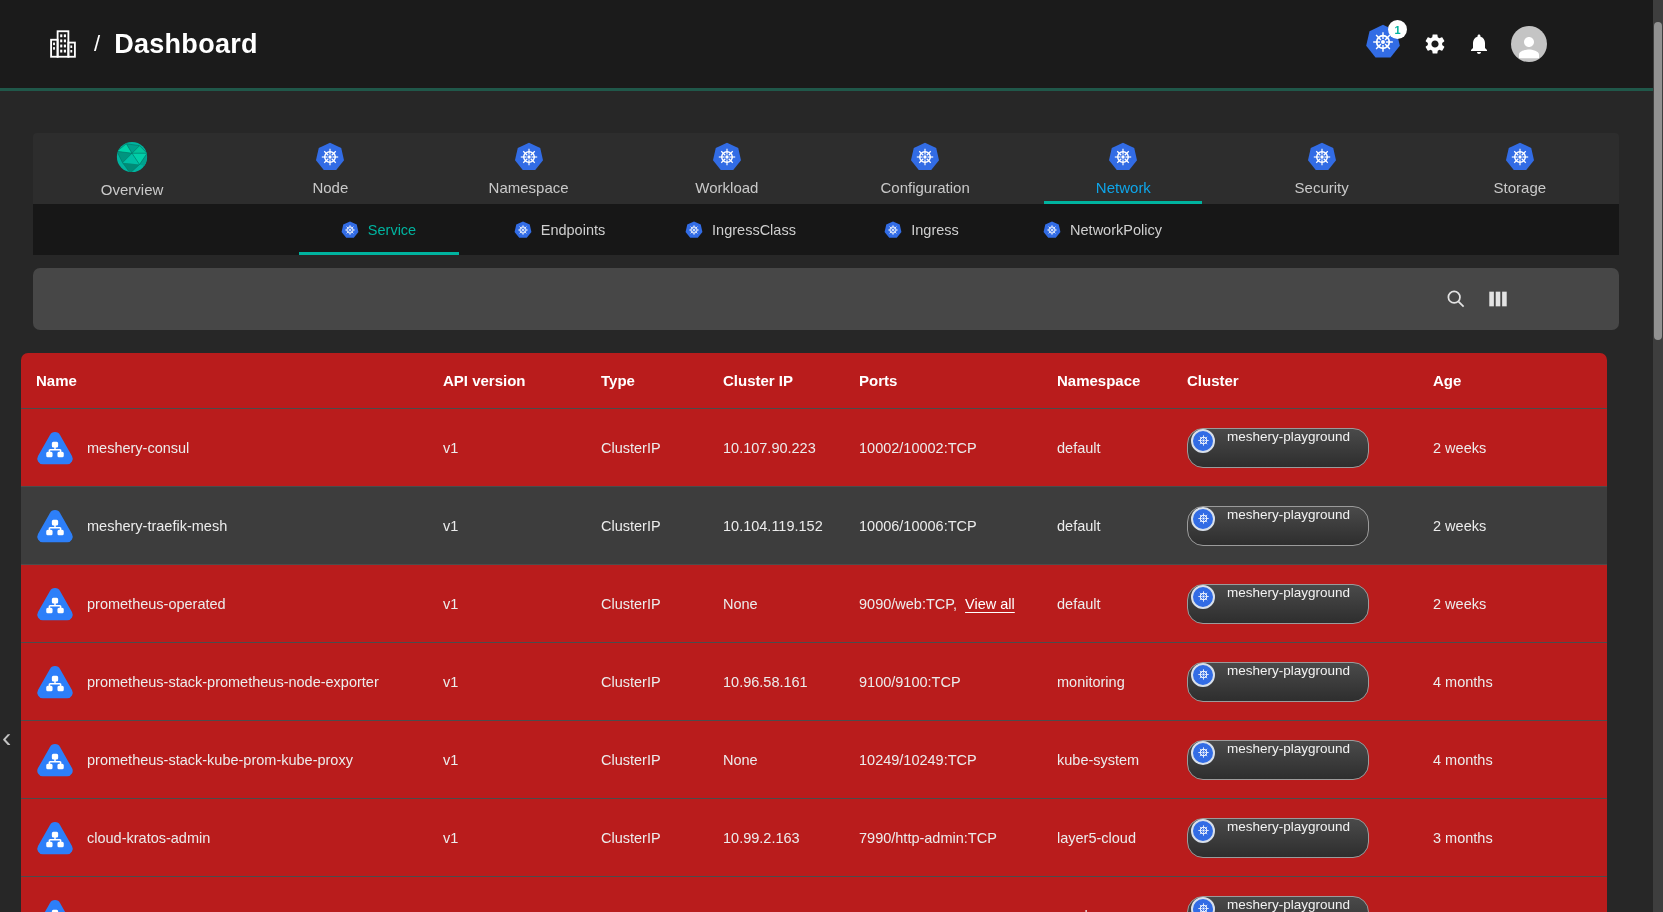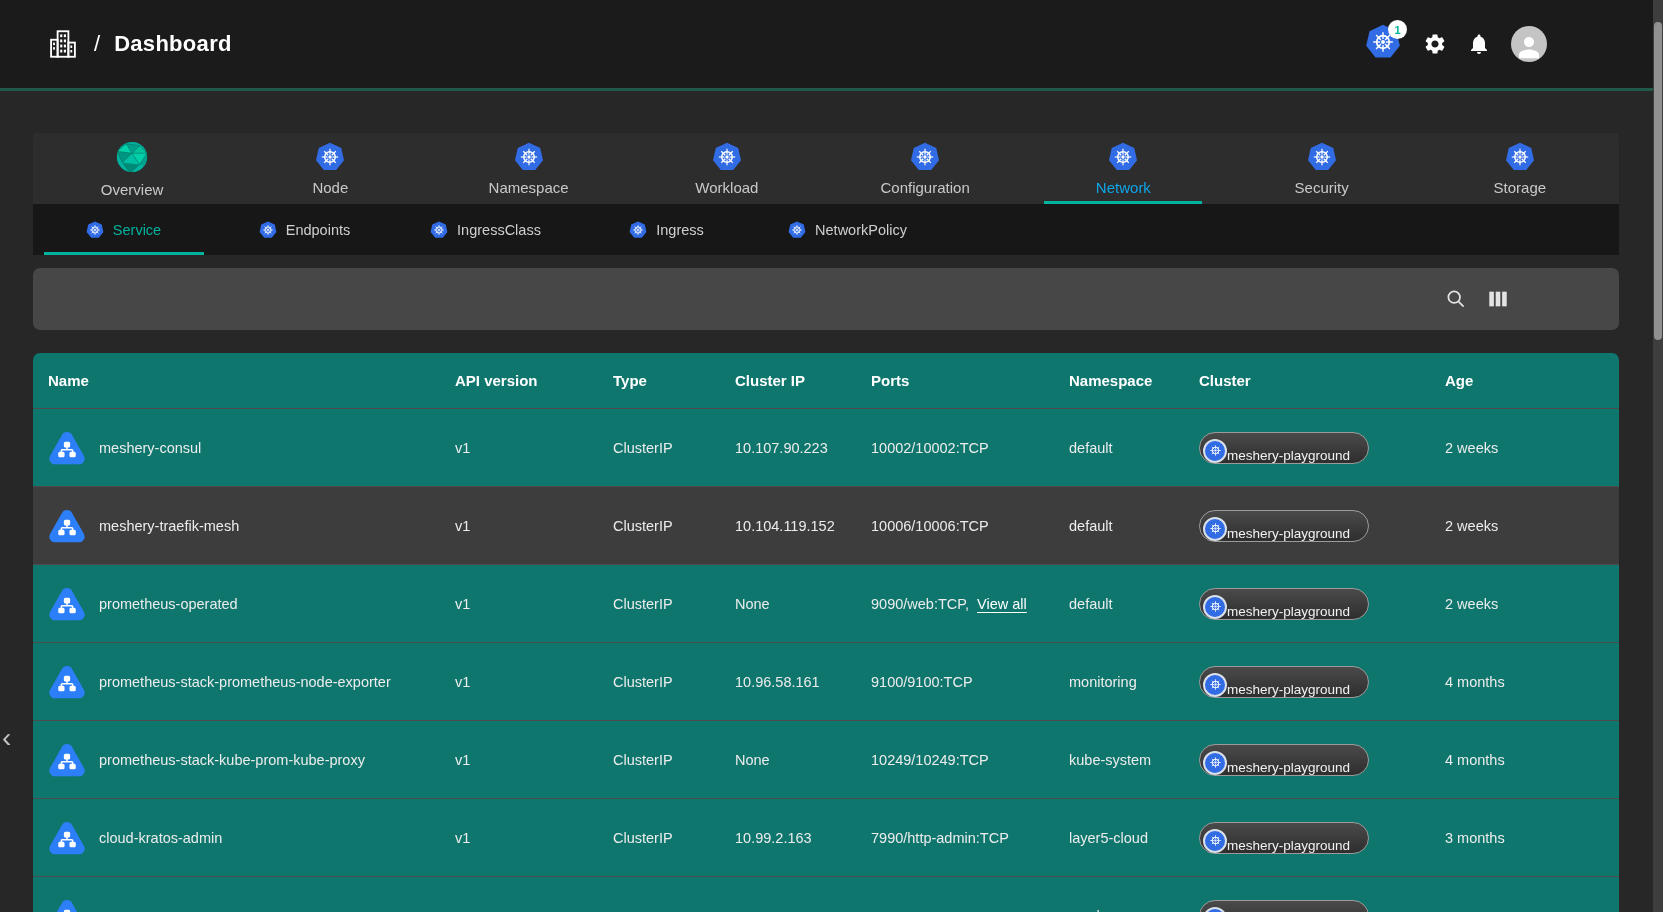--- a/index.html
+++ b/index.html
@@ -4,21 +4,21 @@
 <style>
   html,body{margin:0;padding:0;background:#262626;}
   .app{position:relative;width:1663px;height:912px;overflow:hidden;
        font-family:"Liberation Sans",sans-serif;background:#272727;color:#eaeaea;}
 
   
   .header{position:absolute;left:0;top:0;width:1663px;height:88px;background:#1b1b1b;
           display:flex;align-items:center;justify-content:space-between;}
   .header-left{display:flex;align-items:center;padding-left:46px;gap:14px;}
   .crumb-sep{font-size:22px;color:#ffffff;}
-  .page-title{font-size:22px;font-weight:bold;color:#ffffff;letter-spacing:.3px;}
+  .page-title{font-size:27px;font-weight:bold;color:#ffffff;letter-spacing:.3px;}
   .header-right{display:flex;align-items:center;padding-right:116px;gap:20px;}
   .ctx-wrap{position:relative;width:38px;height:40px;}
   .ctx-badge{position:absolute;right:-4px;top:-4px;width:19px;height:19px;border-radius:50%;
              background:#ffffff;color:#00B39F;font-size:11px;font-weight:bold;
              display:flex;align-items:center;justify-content:center;}
   .hicon{width:24px;height:24px;color:#ffffff;}
   .avatar{width:36px;height:36px;border-radius:50%;background:#c4c4c4;
           display:flex;align-items:flex-end;justify-content:center;overflow:hidden;}
   .accent-line{position:absolute;left:0;top:88px;width:1663px;height:3px;background:#20584a;}
 
@@ -29,51 +29,51 @@
         justify-content:center;gap:7px;cursor:pointer;}
   .mtab-label{font-size:15px;color:#c9c9c9;}
   .mtab.active .mtab-label{color:#0ea5e9;}
   .mtab.active::after{content:"";position:absolute;bottom:0;left:50%;transform:translateX(-50%);
         width:158px;height:3px;background:#00B39F;}
   .k8s-ico{width:30px;height:30px;}
   .mesh-ico{width:34px;height:34px;}
 
   
   .subtabs{position:absolute;left:33px;top:204px;width:1586px;height:51px;background:#171717;
-           display:flex;align-items:stretch;box-sizing:border-box;}
+           display:flex;align-items:stretch;padding-left:255px;box-sizing:border-box;}
   .stab{width:181px;position:relative;display:flex;align-items:center;justify-content:center;
         gap:9px;cursor:pointer;}
   .stab .k8s-ico{width:18px;height:18px;}
   .stab-label{font-size:14.5px;color:#cfcfcf;}
   .stab.active .stab-label{color:#00B39F;}
   .stab.active::after{content:"";position:absolute;bottom:0;left:50%;transform:translateX(-50%);
         width:160px;height:3px;background:#00B39F;}
 
   
   .toolbar{position:absolute;left:33px;top:268px;width:1586px;height:62px;background:#474747;
            border-radius:7px;display:flex;align-items:center;justify-content:flex-end;
            gap:20px;padding-right:110px;box-sizing:border-box;}
   .ticon{width:22px;height:22px;color:#e3e3e3;cursor:pointer;}
 
   
-  .table-panel{position:absolute;left:33px;top:353px;width:1586px;height:559px;background:#0f766e;
+  .table-panel{position:absolute;left:21px;top:353px;width:1586px;height:559px;background:#b91c1c;
                border-radius:7px 7px 0 0;overflow:hidden;}
   .thead,.trow{display:grid;grid-template-columns:422px 158px 122px 136px 198px 130px 246px 175px;
                align-items:center;}
   .thead{height:55px;}
   .thead .cell{font-weight:bold;font-size:15px;color:#ffffff;}
   .trow{height:78px;border-top:1px solid #4c4c4c;box-sizing:border-box;cursor:pointer;}
   .trow.hl{background:#3d3d3d;}
   .cell{font-size:14.5px;color:#ececec;}
   .name-cell{display:flex;align-items:center;gap:13px;padding-left:15px;}
   .thead .name-cell{padding-left:15px;}
   .svc-ico{width:38px;height:38px;flex:0 0 38px;}
   .ns-link{color:#ececec;text-underline-offset:3px;}
   .viewall{color:#ffffff;text-decoration:underline;text-underline-offset:3px;margin-left:8px;font-size:14.5px;}
-  .chip{display:inline-flex;align-items:flex-end;gap:0;height:30px;padding:0 18px 0 3px;
+  .chip{display:inline-flex;align-items:flex-start;gap:12px;height:30px;padding:0 18px 8px 3px;
         border:1px solid #9b9b9b;border-radius:16px;
         background:linear-gradient(180deg,#4a4a4a,#2e2e2e);font-size:13.5px;color:#f2f2f2;}
   .k8s-round{width:24px;height:24px;border-radius:50%;background:#326CE5;border:2px solid #d9e0ea;
              box-sizing:border-box;display:flex;align-items:center;justify-content:center;}
   .k8s-round svg{width:15px;height:15px;}
 
   
   .panel-toggle{position:absolute;left:2px;top:724px;font-size:28px;color:#c3c3c3;cursor:pointer;
                 line-height:1;}
   .scroll-track{position:absolute;left:1653px;top:0;width:10px;height:912px;background:#3e3e3e;}

